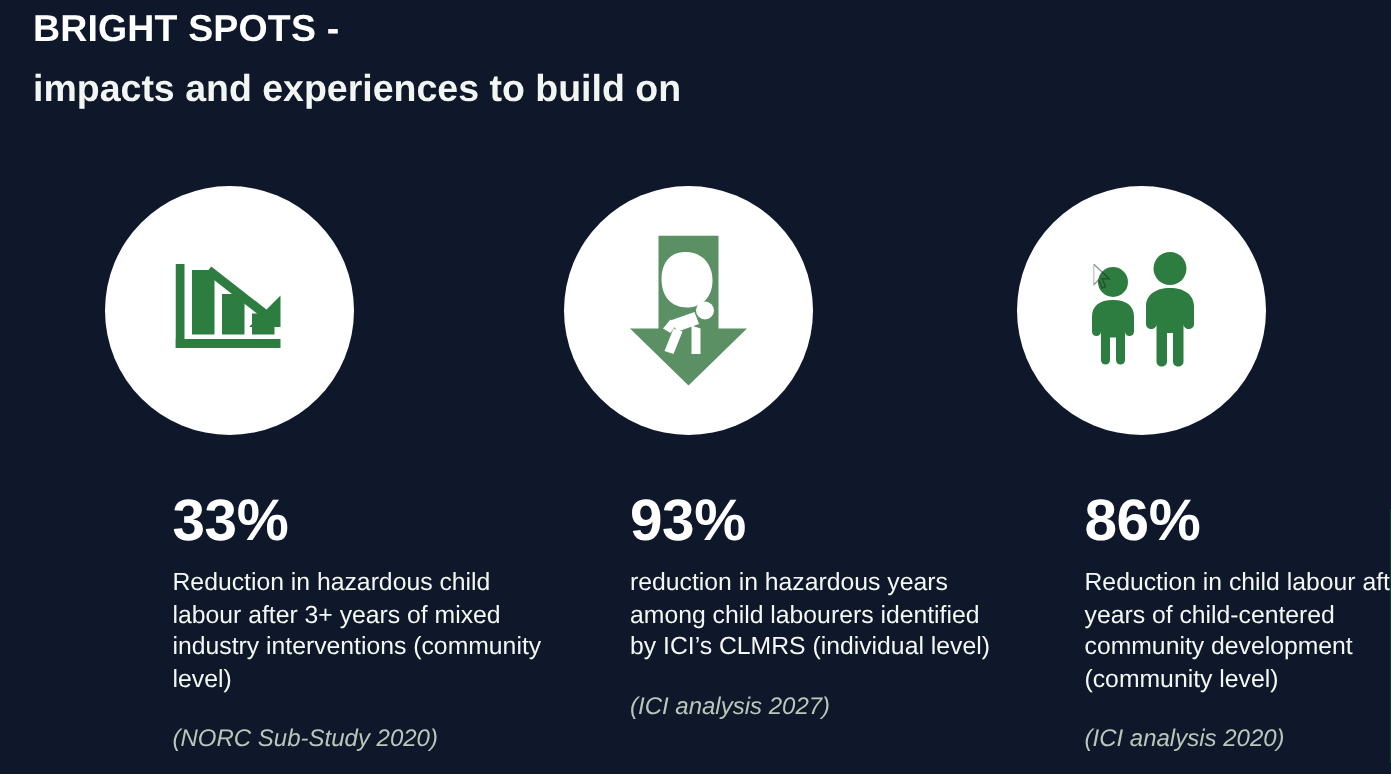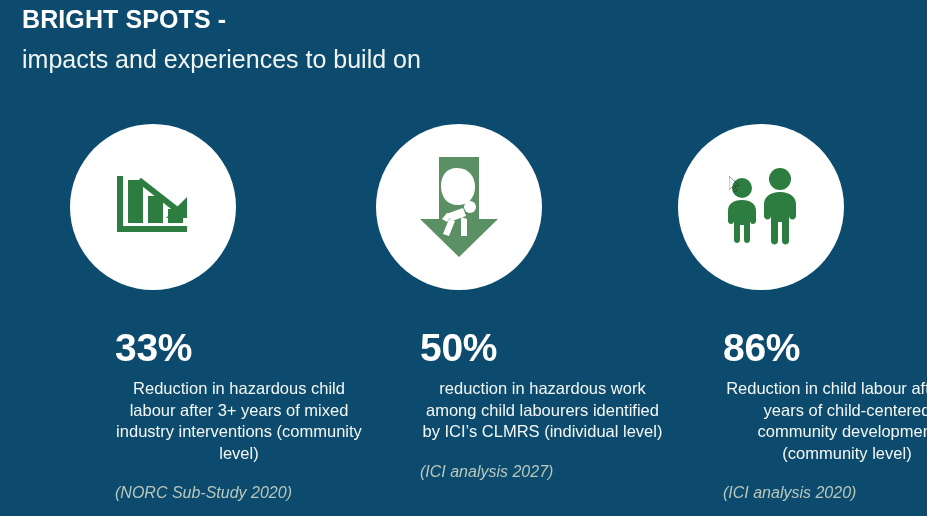--- a/index.html
+++ b/index.html
@@ -11,21 +11,21 @@
     height: 516px;
     overflow: hidden;
     background: #2e7d40;
     font-family: "Liberation Sans", sans-serif;
     -webkit-font-smoothing: antialiased;
   }
   #slide {
     position: relative;
     width: 927px;
     height: 516px;
-    background: #0c4a6e;
+    background: #0f172a;
     overflow: hidden;
   }
 
   
   #title-block {
     position: absolute;
     left: 22px;
     top: 4px;
     width: 860px;
   }
@@ -34,21 +34,21 @@
     font-size: 25px;
     font-weight: bold;
     letter-spacing: 0.1px;
     line-height: 30px;
     margin: 0;
     white-space: pre;
   }
   #title-sub {
     color: #f2f6f2;
     font-size: 25px;
-    font-weight: 400;
+    font-weight: 700;
     line-height: 32px;
     margin: 9px 0 0 0;
     white-space: pre;
   }
 
   
   .circle {
     position: absolute;
     width: 166px;
     height: 166px;
@@ -82,21 +82,20 @@
     margin: 0;
     letter-spacing: -0.3px;
   }
   .stat-desc {
     color: #f4f8f4;
     font-size: 16.5px;
     font-weight: 400;
     line-height: 21.5px;
     margin: 8px 0 0 0;
     white-space: pre-line;
-    text-align: center;
   }
   .stat-source {
     color: #b9c7bb;
     font-size: 16px;
     font-style: italic;
     line-height: 21px;
     margin: 18px 0 0 0;
     white-space: pre;
   }
 
@@ -204,22 +203,22 @@
     </svg>
   </span>
 
   <div class="stat-col" id="stat-col-1">
     <p class="stat-number">33%</p>
     <p class="stat-desc">Reduction in hazardous child labour after 3+ years of mixed industry interventions (community level)</p>
     <p class="stat-source">(NORC Sub-Study 2020)</p>
   </div>
 
   <div class="stat-col" id="stat-col-2">
-    <p class="stat-number">50%</p>
-    <p class="stat-desc">reduction in hazardous work among child labourers identified by ICI’s CLMRS (individual level)</p>
+    <p class="stat-number">93%</p>
+    <p class="stat-desc">reduction in hazardous years among child labourers identified by ICI’s CLMRS (individual level)</p>
     <p class="stat-source">(ICI analysis 2027)</p>
   </div>
 
   <div class="stat-col" id="stat-col-3">
     <p class="stat-number">86%</p>
     <p class="stat-desc">Reduction in child labour after 7+ years of child-centered community development (community level)</p>
     <p class="stat-source">(ICI analysis 2020)</p>
   </div>
 
 </div>

